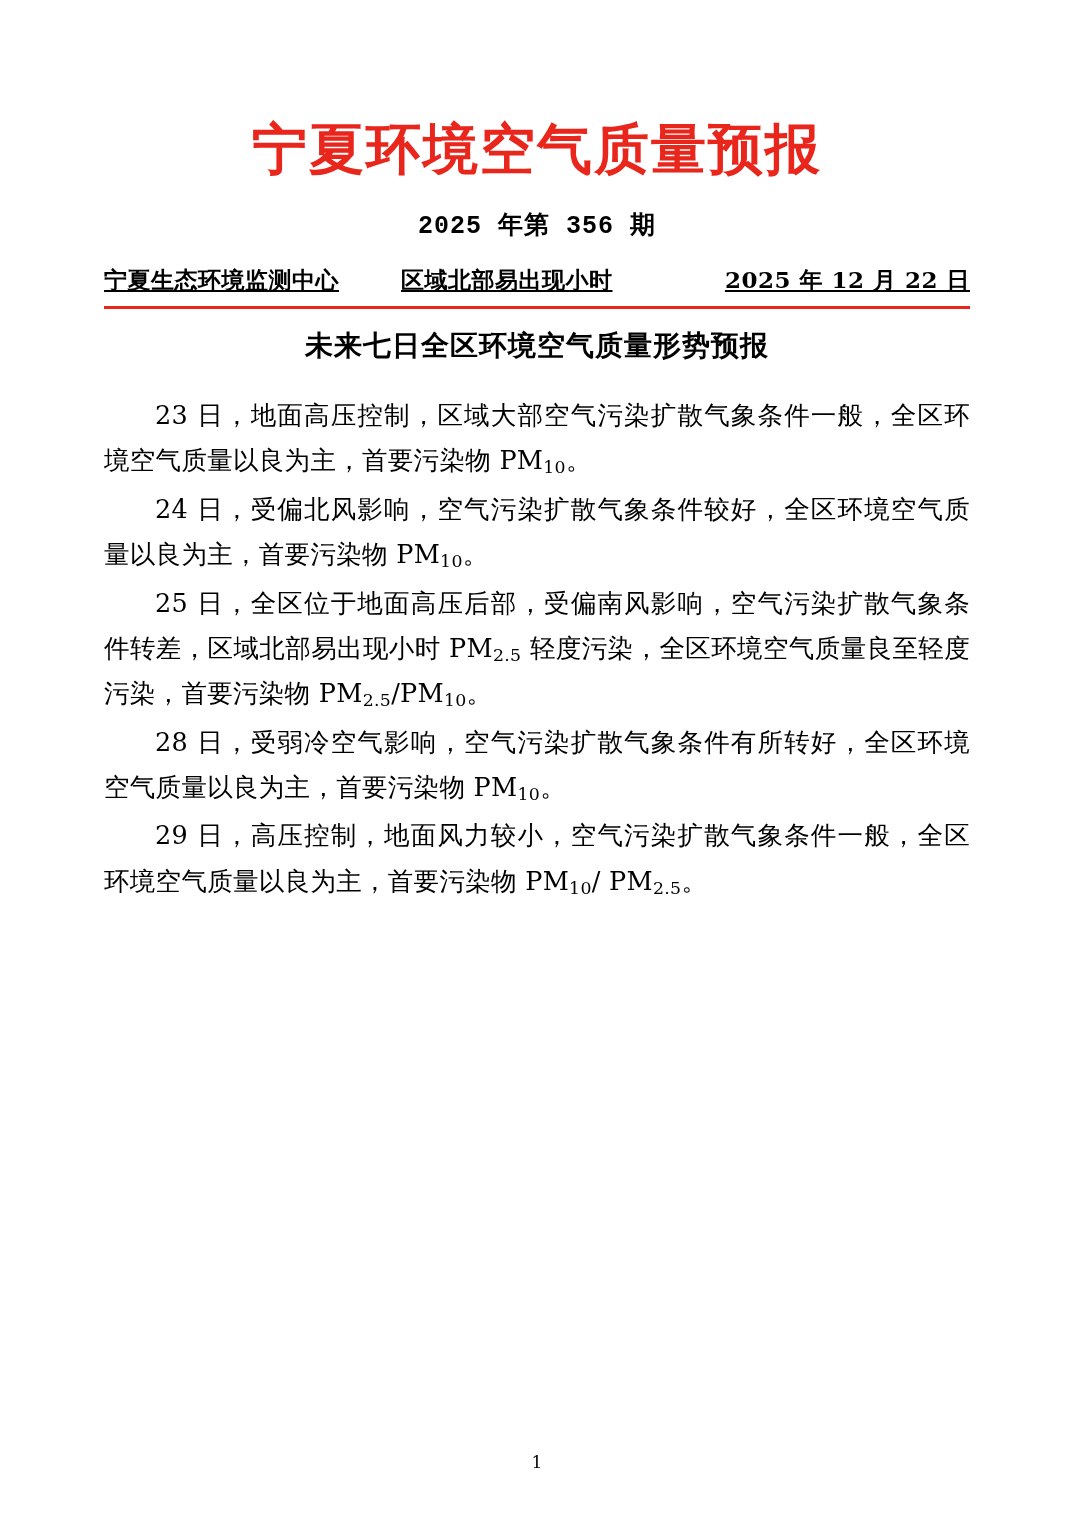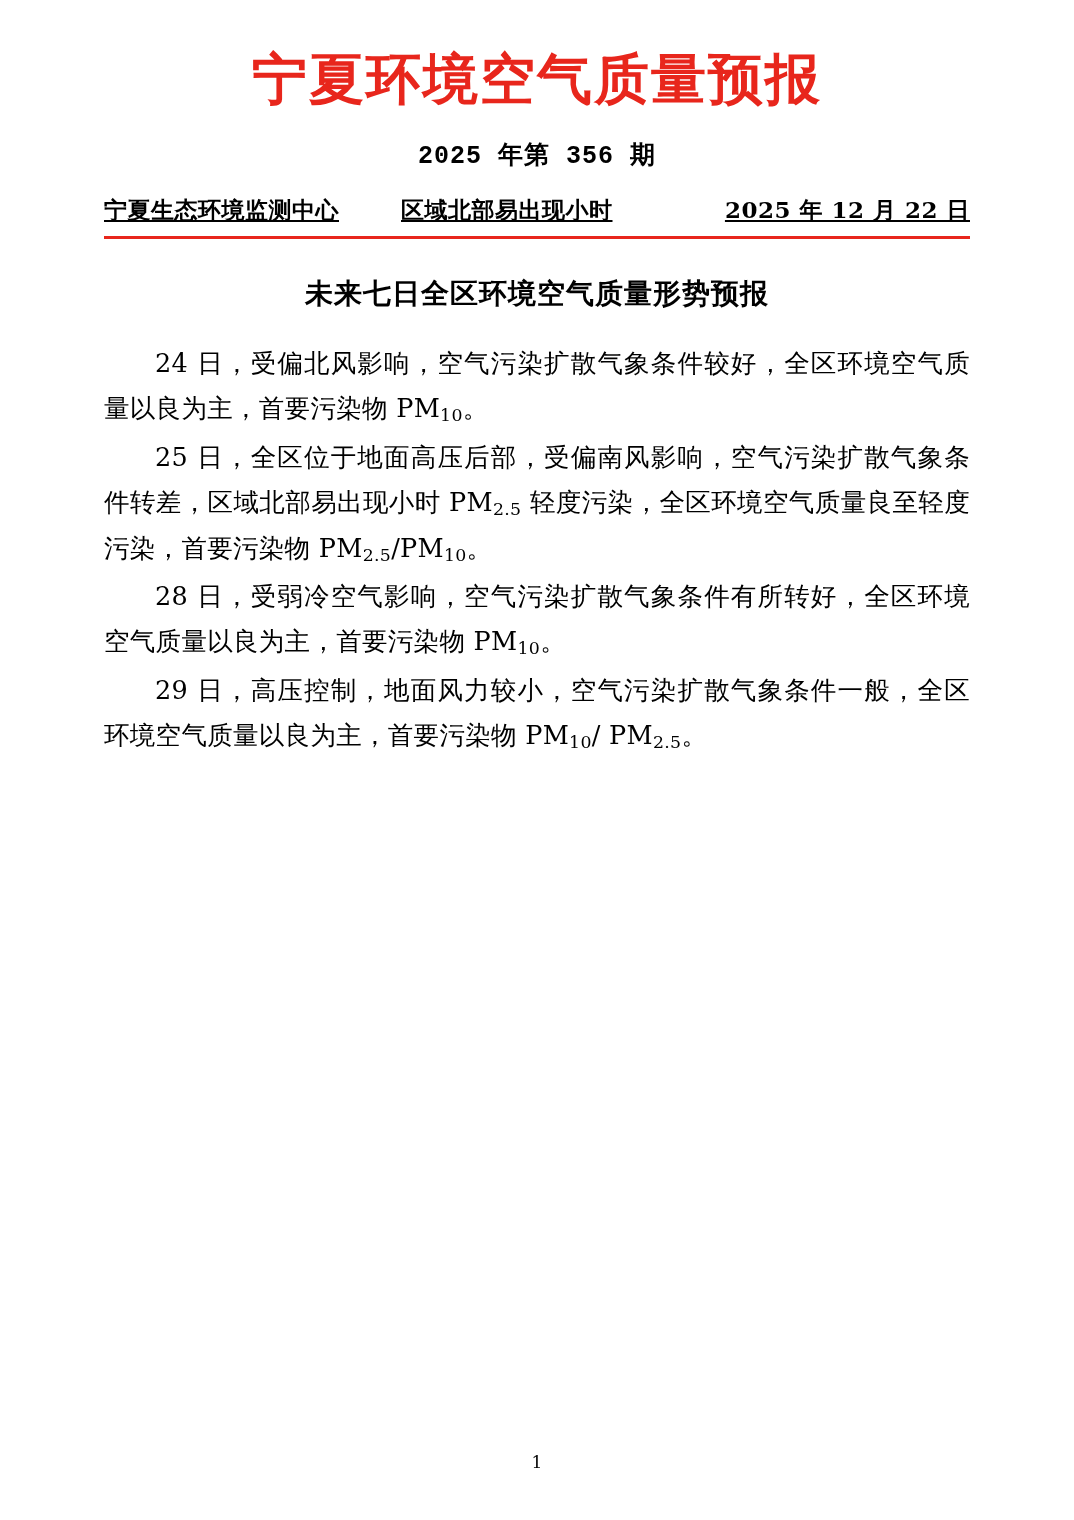--- a/index.html
+++ b/index.html
@@ -17,21 +17,21 @@
   }
   .page {
     position: relative;
     width: 1074px;
     height: 1520px;
     box-sizing: border-box;
     padding: 0 104px;
   }
   .doc-title {
     margin: 0;
-    padding-top: 46px;
+    padding-top: 116px;
     text-align: center;
     color: #e8261c;
     font-family: "DejaVu Sans", "Liberation Sans", sans-serif;
     font-weight: bold;
     font-size: 55px;
     letter-spacing: 2px;
     line-height: 1.2;
     white-space: nowrap;
   }
   .issue-line {
@@ -64,21 +64,21 @@
     white-space: nowrap;
   }
   .red-rule {
     margin-top: 10px;
     height: 3px;
     background: #e8261c;
     width: 100%;
   }
   .section-title {
     margin: 0;
-    padding-top: 36px;
+    padding-top: 18px;
     text-align: center;
     font-family: Liberation Serif, serif;
     font-size: 28px;
     font-weight: bold;
     letter-spacing: 1px;
   }
   .body-text {
     padding-top: 28px;
   }
   .para {
@@ -121,20 +121,23 @@
     <span class="org-mid">区域北部易出现小时</span>
     <span class="org-right">2025 年 12 月 22 日</span>
   </div>
 
   <div class="red-rule"></div>
 
   <h2 class="section-title">未来七日全区环境空气质量形势预报</h2>
 
   <div class="body-text">
 
+    <p class="para">
+      <span>23 日，地面高压控制，区域大部空气污染扩散气象条件一般，全区环境空气质量以良为主，首要污染物 </span><span class="lat">PM</span><sub class="lat">10</sub><span>。</span>
+    </p>
 
     <p class="para">
       <span>24 日，受偏北风影响，空气污染扩散气象条件较好，全区环境空气质量以良为主，首要污染物 </span><span class="lat">PM</span><sub class="lat">10</sub><span>。</span>
     </p>
 
     <p class="para">
       <span>25 日，全区位于地面高压后部，受偏南风影响，空气污染扩散气象条件转差，区域北部易出现小时 </span><span class="lat">PM</span><sub class="lat">2.5</sub><span> 轻度污染，全区环境空气质量良至轻度污染，首要污染物 </span><span class="lat">PM</span><sub class="lat">2.5</sub><span class="lat">/PM</span><sub class="lat">10</sub><span>。</span>
     </p>
 
 

